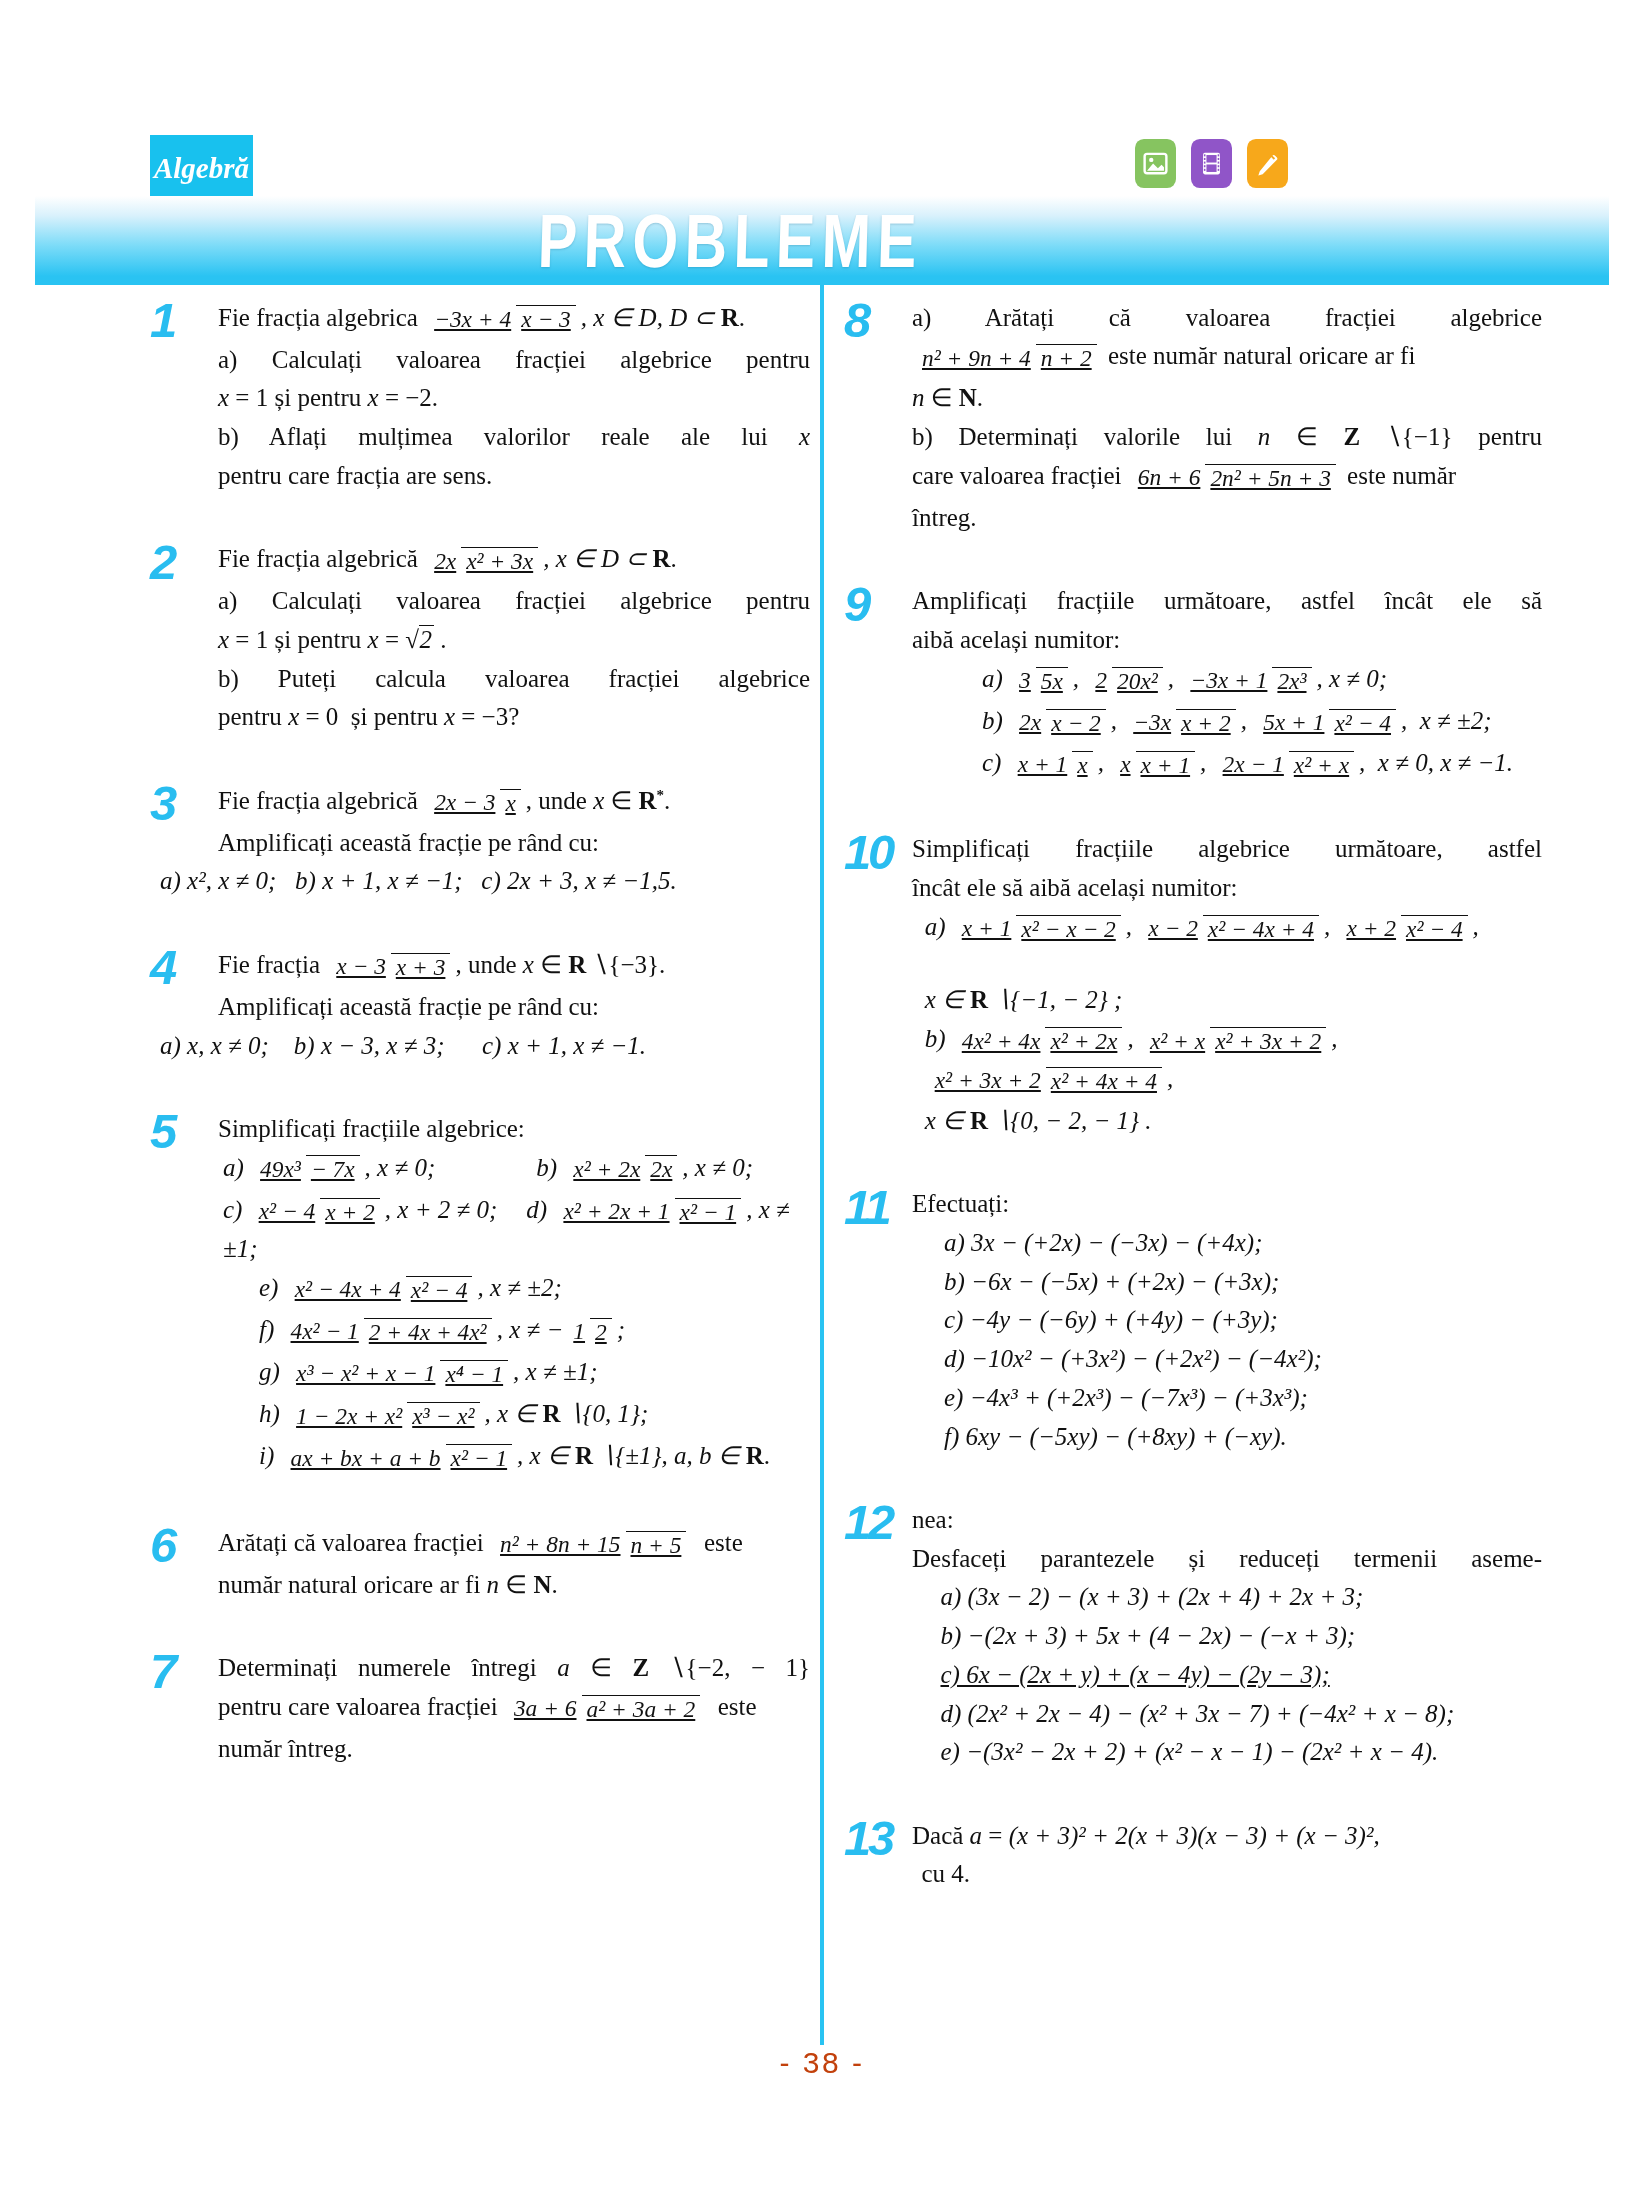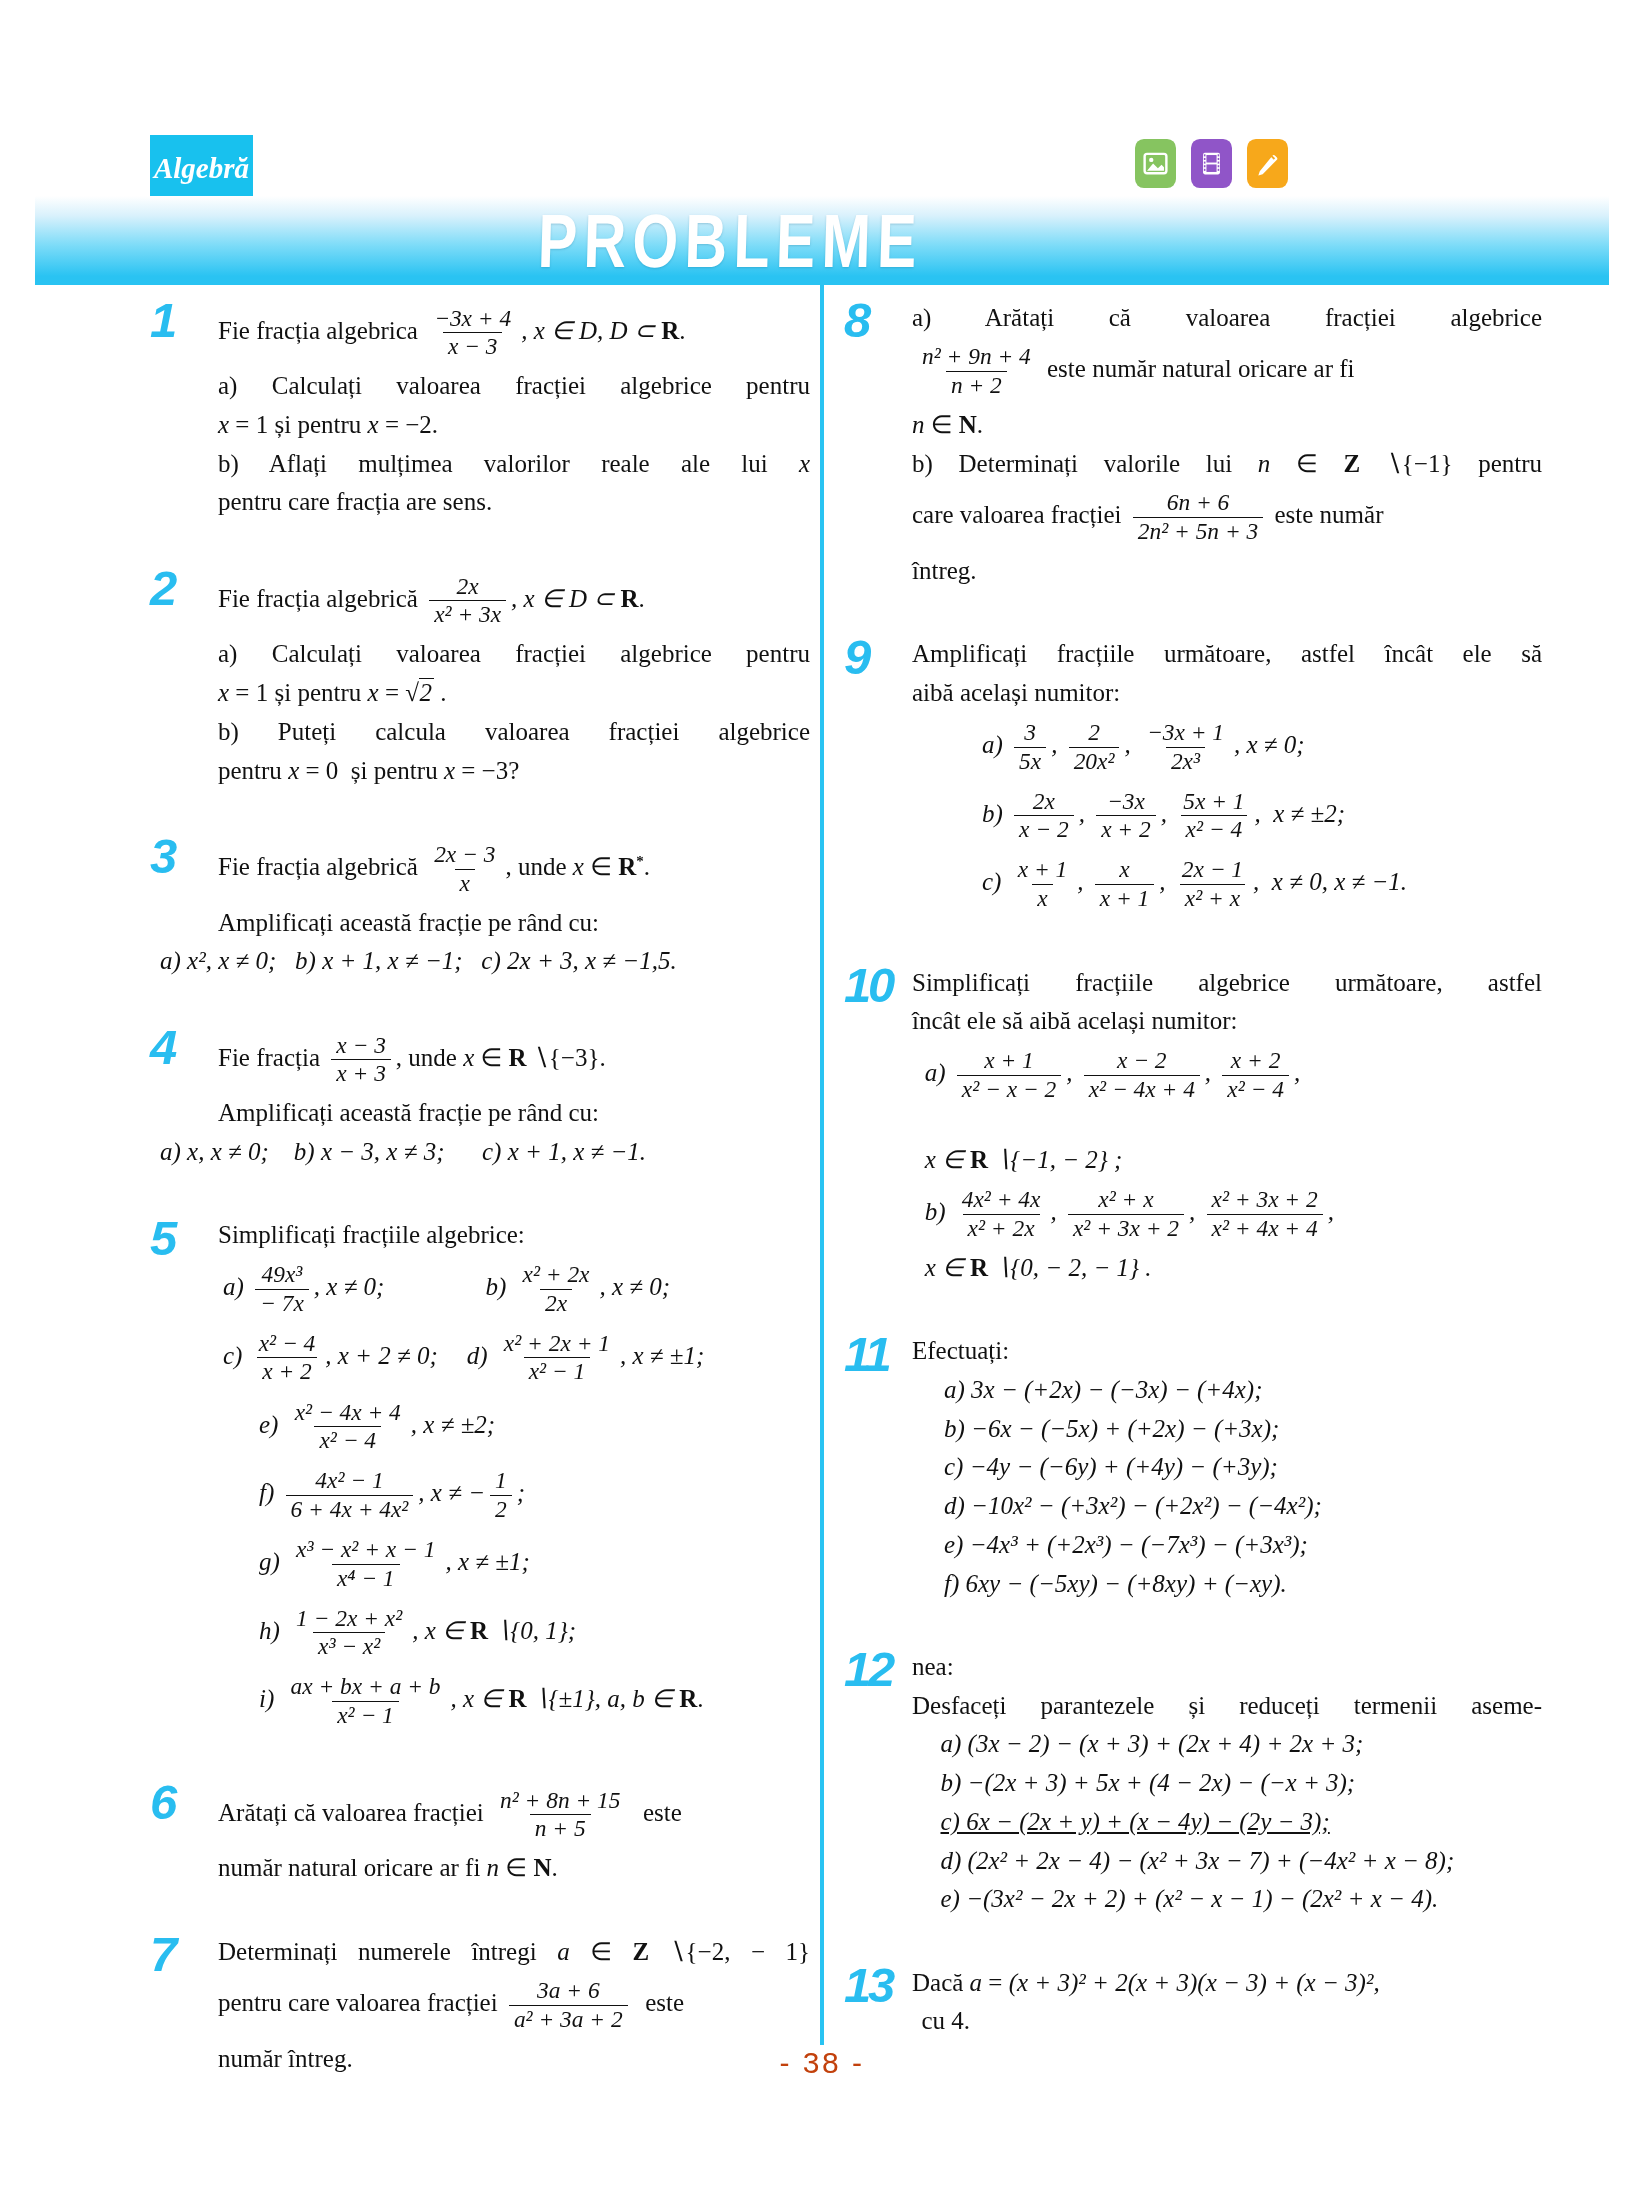--- a/index.html
+++ b/index.html
@@ -29,22 +29,22 @@
   .col-right{left:844px;width:698px;}
   .prob{display:flex;gap:10px;margin-bottom:42px;}
   .pnum{flex:0 0 58px;font-family:"Liberation Sans",sans-serif;font-weight:900;font-style:italic;
         font-size:49px;line-height:.95;color:#29bdf0;letter-spacing:-3.2px;}
   .pbody{flex:1;font-size:25px;line-height:1.45;}
   .line{white-space:pre-wrap;margin:2.5px 0;}
   .line.j{text-align:justify;text-align-last:justify;white-space:normal;}
   .math{font-style:italic;}
   .bset{font-weight:bold;font-style:normal;}
   .bset sup{font-size:60%;}
-  .frac{display:inline-flex;flex-direction:column;align-items:center;vertical-align:middle;
-        margin:5px 5px;font-style:italic;font-size:23.4px;line-height:1.18;text-align:center;}
+  .frac{display:inline-flex;flex-direction:row;align-items:center;vertical-align:middle;
+        margin:5px 5px;font-style:italic;font-size:23.4px;line-height:1.18;text-align:center;text-decoration:underline;}
   .frac .fnum{padding:0 5px;}
   .frac .fden{border-top:1.9px solid #111;padding:0 5px;}
   .gap{display:inline-block;}
   .sqrt .rad{border-top:1.9px solid #111;padding:0 1.9px 0 0.6px;font-style:italic;}
   
   .pageno{position:absolute;left:0;right:0;top:2046px;text-align:center;color:#c2410c;
           font-family:"Liberation Sans",sans-serif;font-weight:normal;font-size:30px;letter-spacing:2.5px;}
 </style>
 </head>
 <body>
@@ -139,21 +139,21 @@
           <div class="line" style="margin-left: -58px;"><span class="math">a) x, x ≠ 0;    b) x − 3, x ≠ 3;      c) x + 1, x ≠ −1.</span></div>
         </div>
       </div>
       <div class="prob">
         <span class="pnum">5</span>
         <div class="pbody">
           <div class="line"><span class="txt">Simplificați fracțiile algebrice:</span></div>
           <div class="line" style="margin-left: 5px;"><span class="math">a) </span><span class="frac"><span class="fnum">49x³</span><span class="fden">− 7x</span></span><span class="math">, x ≠ 0;</span><span class="gap" style="width: 101px;"></span><span class="math">b) </span><span class="frac"><span class="fnum">x² + 2x</span><span class="fden">2x</span></span><span class="math">, x ≠ 0;</span></div>
           <div class="line" style="margin-left: 5px;"><span class="math">c) </span><span class="frac"><span class="fnum">x² − 4</span><span class="fden">x + 2</span></span><span class="math">, x + 2 ≠ 0;</span><span class="gap" style="width: 29px;"></span><span class="math">d) </span><span class="frac"><span class="fnum">x² + 2x + 1</span><span class="fden">x² − 1</span></span><span class="math">, x ≠ ±1;</span></div>
           <div class="line" style="margin-left: 41px;"><span class="math">e) </span><span class="frac"><span class="fnum">x² − 4x + 4</span><span class="fden">x² − 4</span></span><span class="math">, x ≠ ±2;</span></div>
-          <div class="line" style="margin-left: 41px;"><span class="math">f) </span><span class="frac"><span class="fnum">4x² − 1</span><span class="fden">6 + 4x + 4x²</span></span><span class="math">, x ≠ −</span><span class="frac"><span class="fnum">1</span><span class="fden">2</span></span><span class="math">;</span></div>
+          <div class="line" style="margin-left: 41px;"><span class="math">f) </span><span class="frac"><span class="fnum">4x² − 1</span><span class="fden">2 + 4x + 4x²</span></span><span class="math">, x ≠ −</span><span class="frac"><span class="fnum">1</span><span class="fden">2</span></span><span class="math">;</span></div>
           <div class="line" style="margin-left: 41px;"><span class="math">g) </span><span class="frac"><span class="fnum">x³ − x² + x − 1</span><span class="fden">x⁴ − 1</span></span><span class="math">, x ≠ ±1;</span></div>
           <div class="line" style="margin-left: 41px;"><span class="math">h) </span><span class="frac"><span class="fnum">1 − 2x + x²</span><span class="fden">x³ − x²</span></span><span class="math">, x ∈ </span><span class="bset">R</span><span class="math"> ∖{0, 1};</span></div>
           <div class="line" style="margin-left: 41px;"><span class="math">i) </span><span class="frac"><span class="fnum">ax + bx + a + b</span><span class="fden">x² − 1</span></span><span class="math">, x ∈ </span><span class="bset">R</span><span class="math"> ∖{±1}, a, b ∈ </span><span class="bset">R</span><span class="txt">.</span></div>
         </div>
       </div>
       <div class="prob">
         <span class="pnum">6</span>
         <div class="pbody">
           <div class="line"><span class="txt">Arătați că valoarea fracției </span><span class="frac"><span class="fnum">n² + 8n + 15</span><span class="fden">n + 5</span></span><span class="txt">  este</span></div>
           <div class="line"><span class="txt">număr natural oricare ar fi </span><span class="math">n</span><span class="txt"> ∈ </span><span class="bset">N</span><span class="txt">.</span></div>

